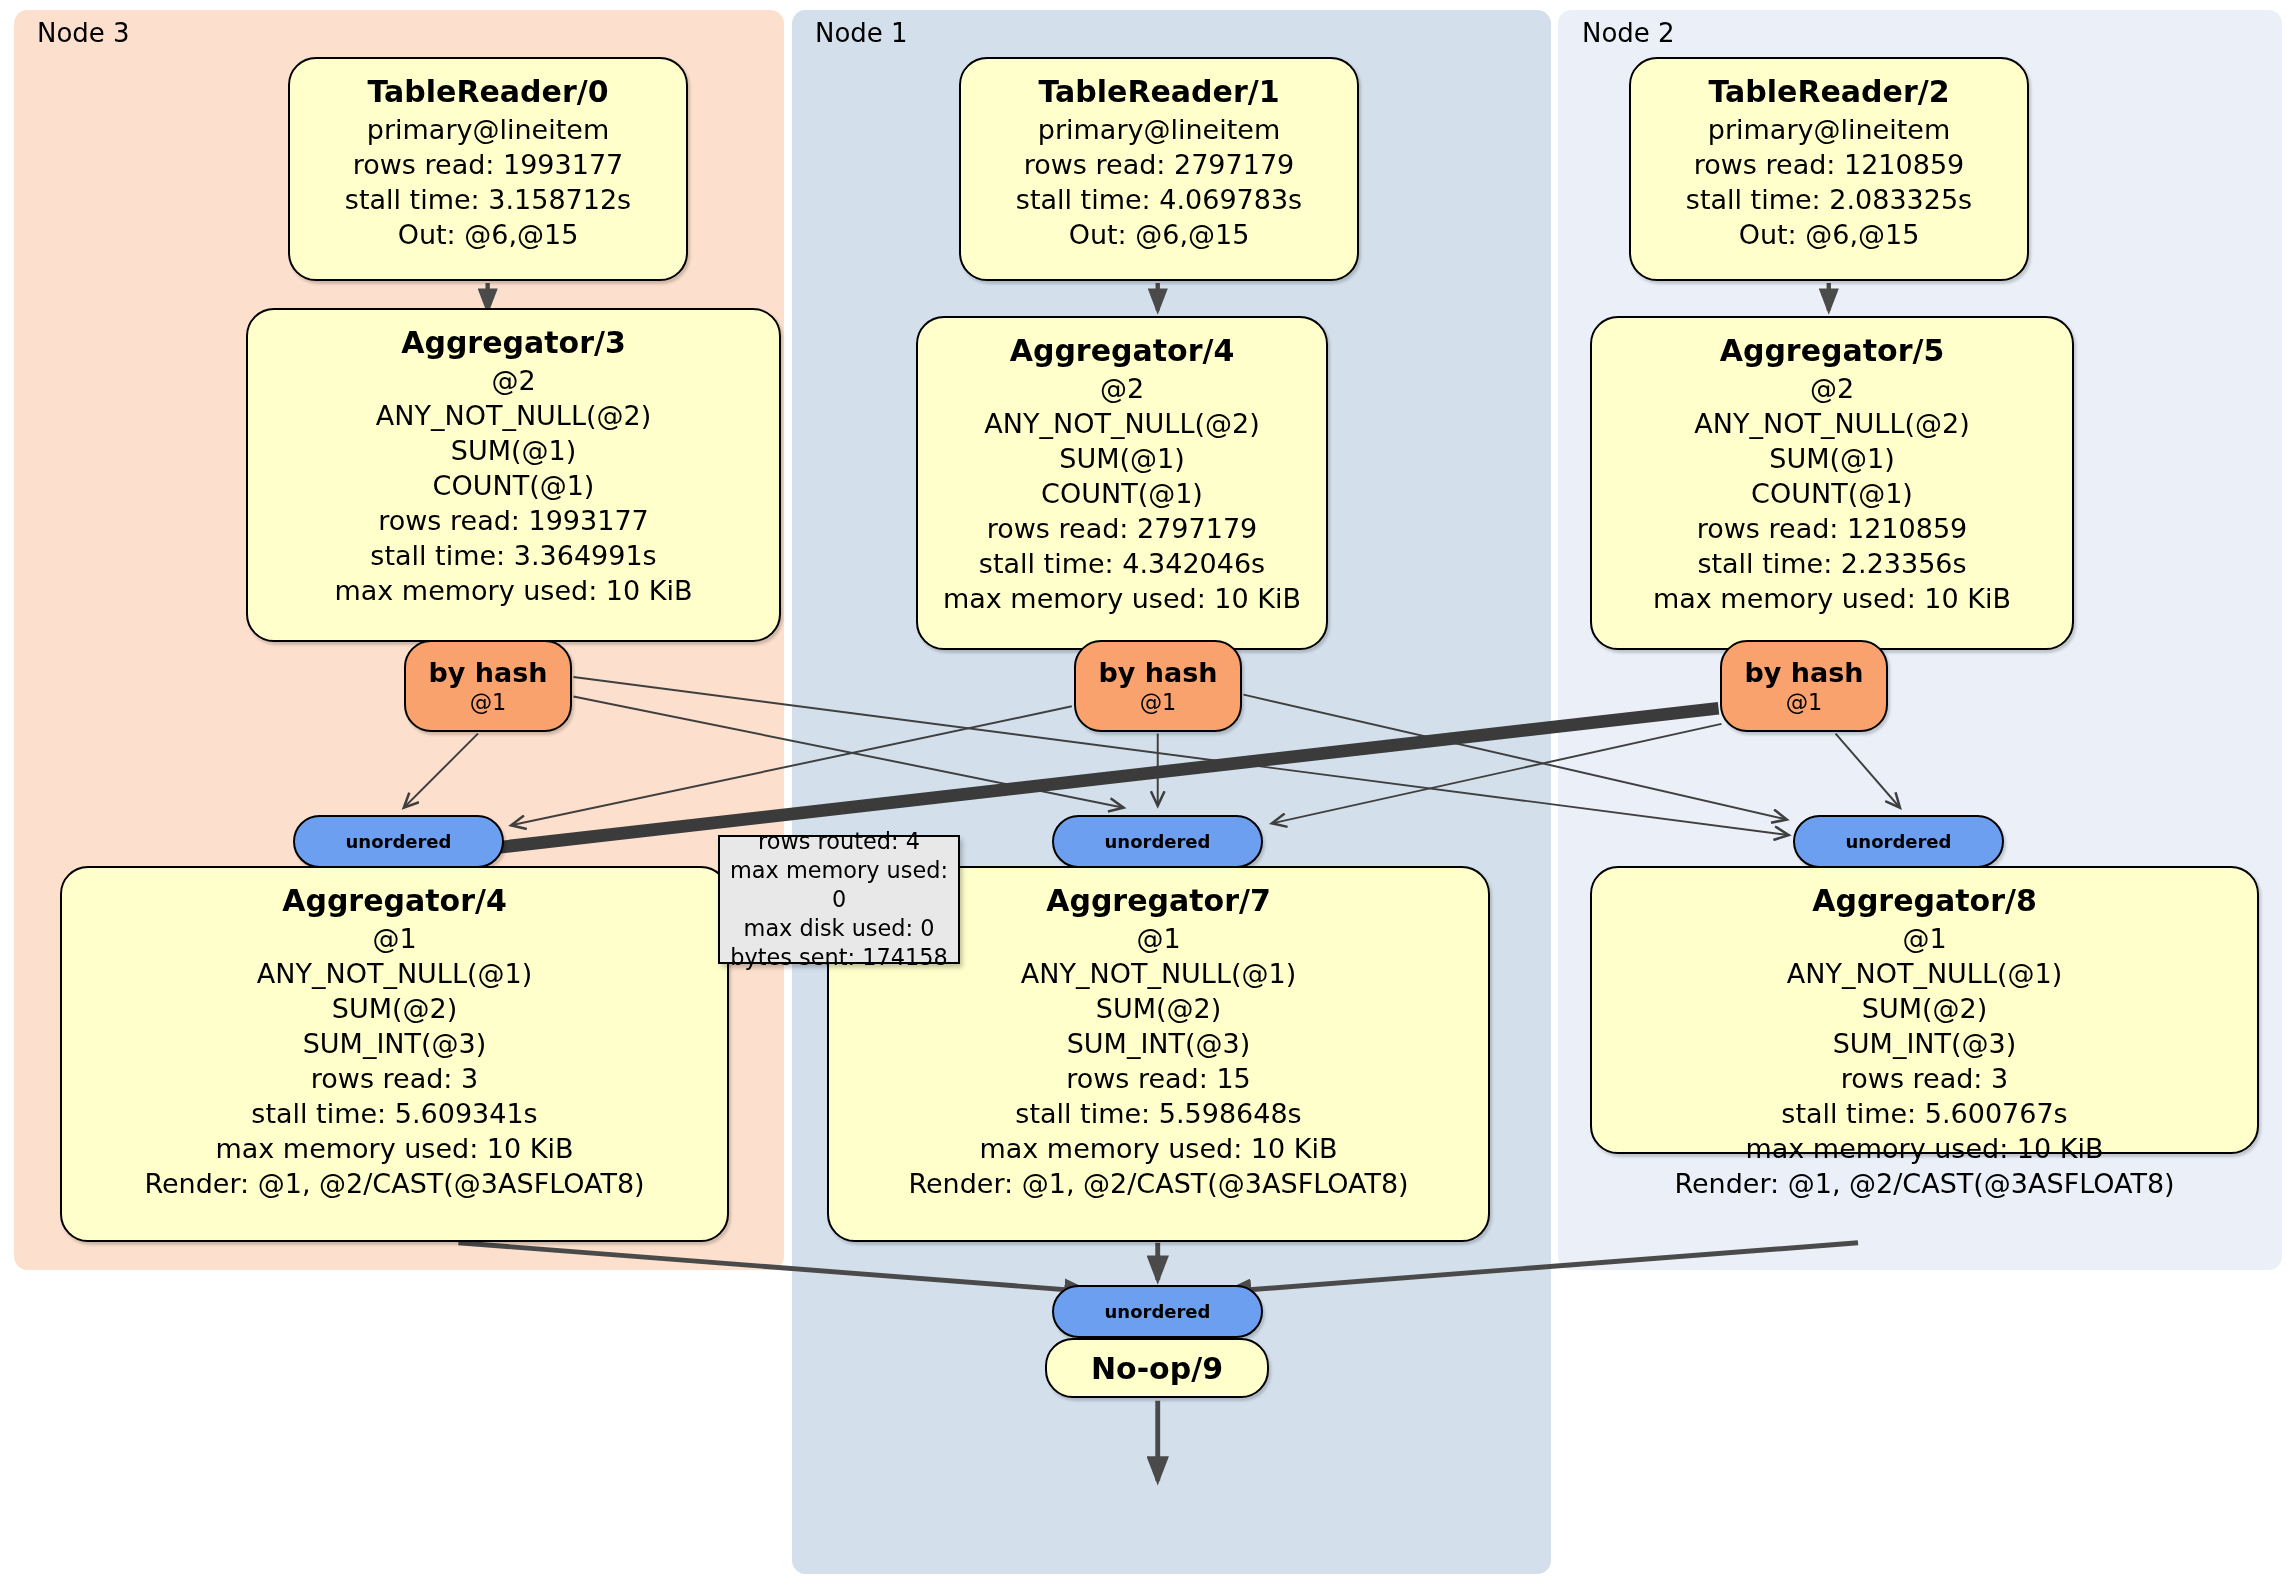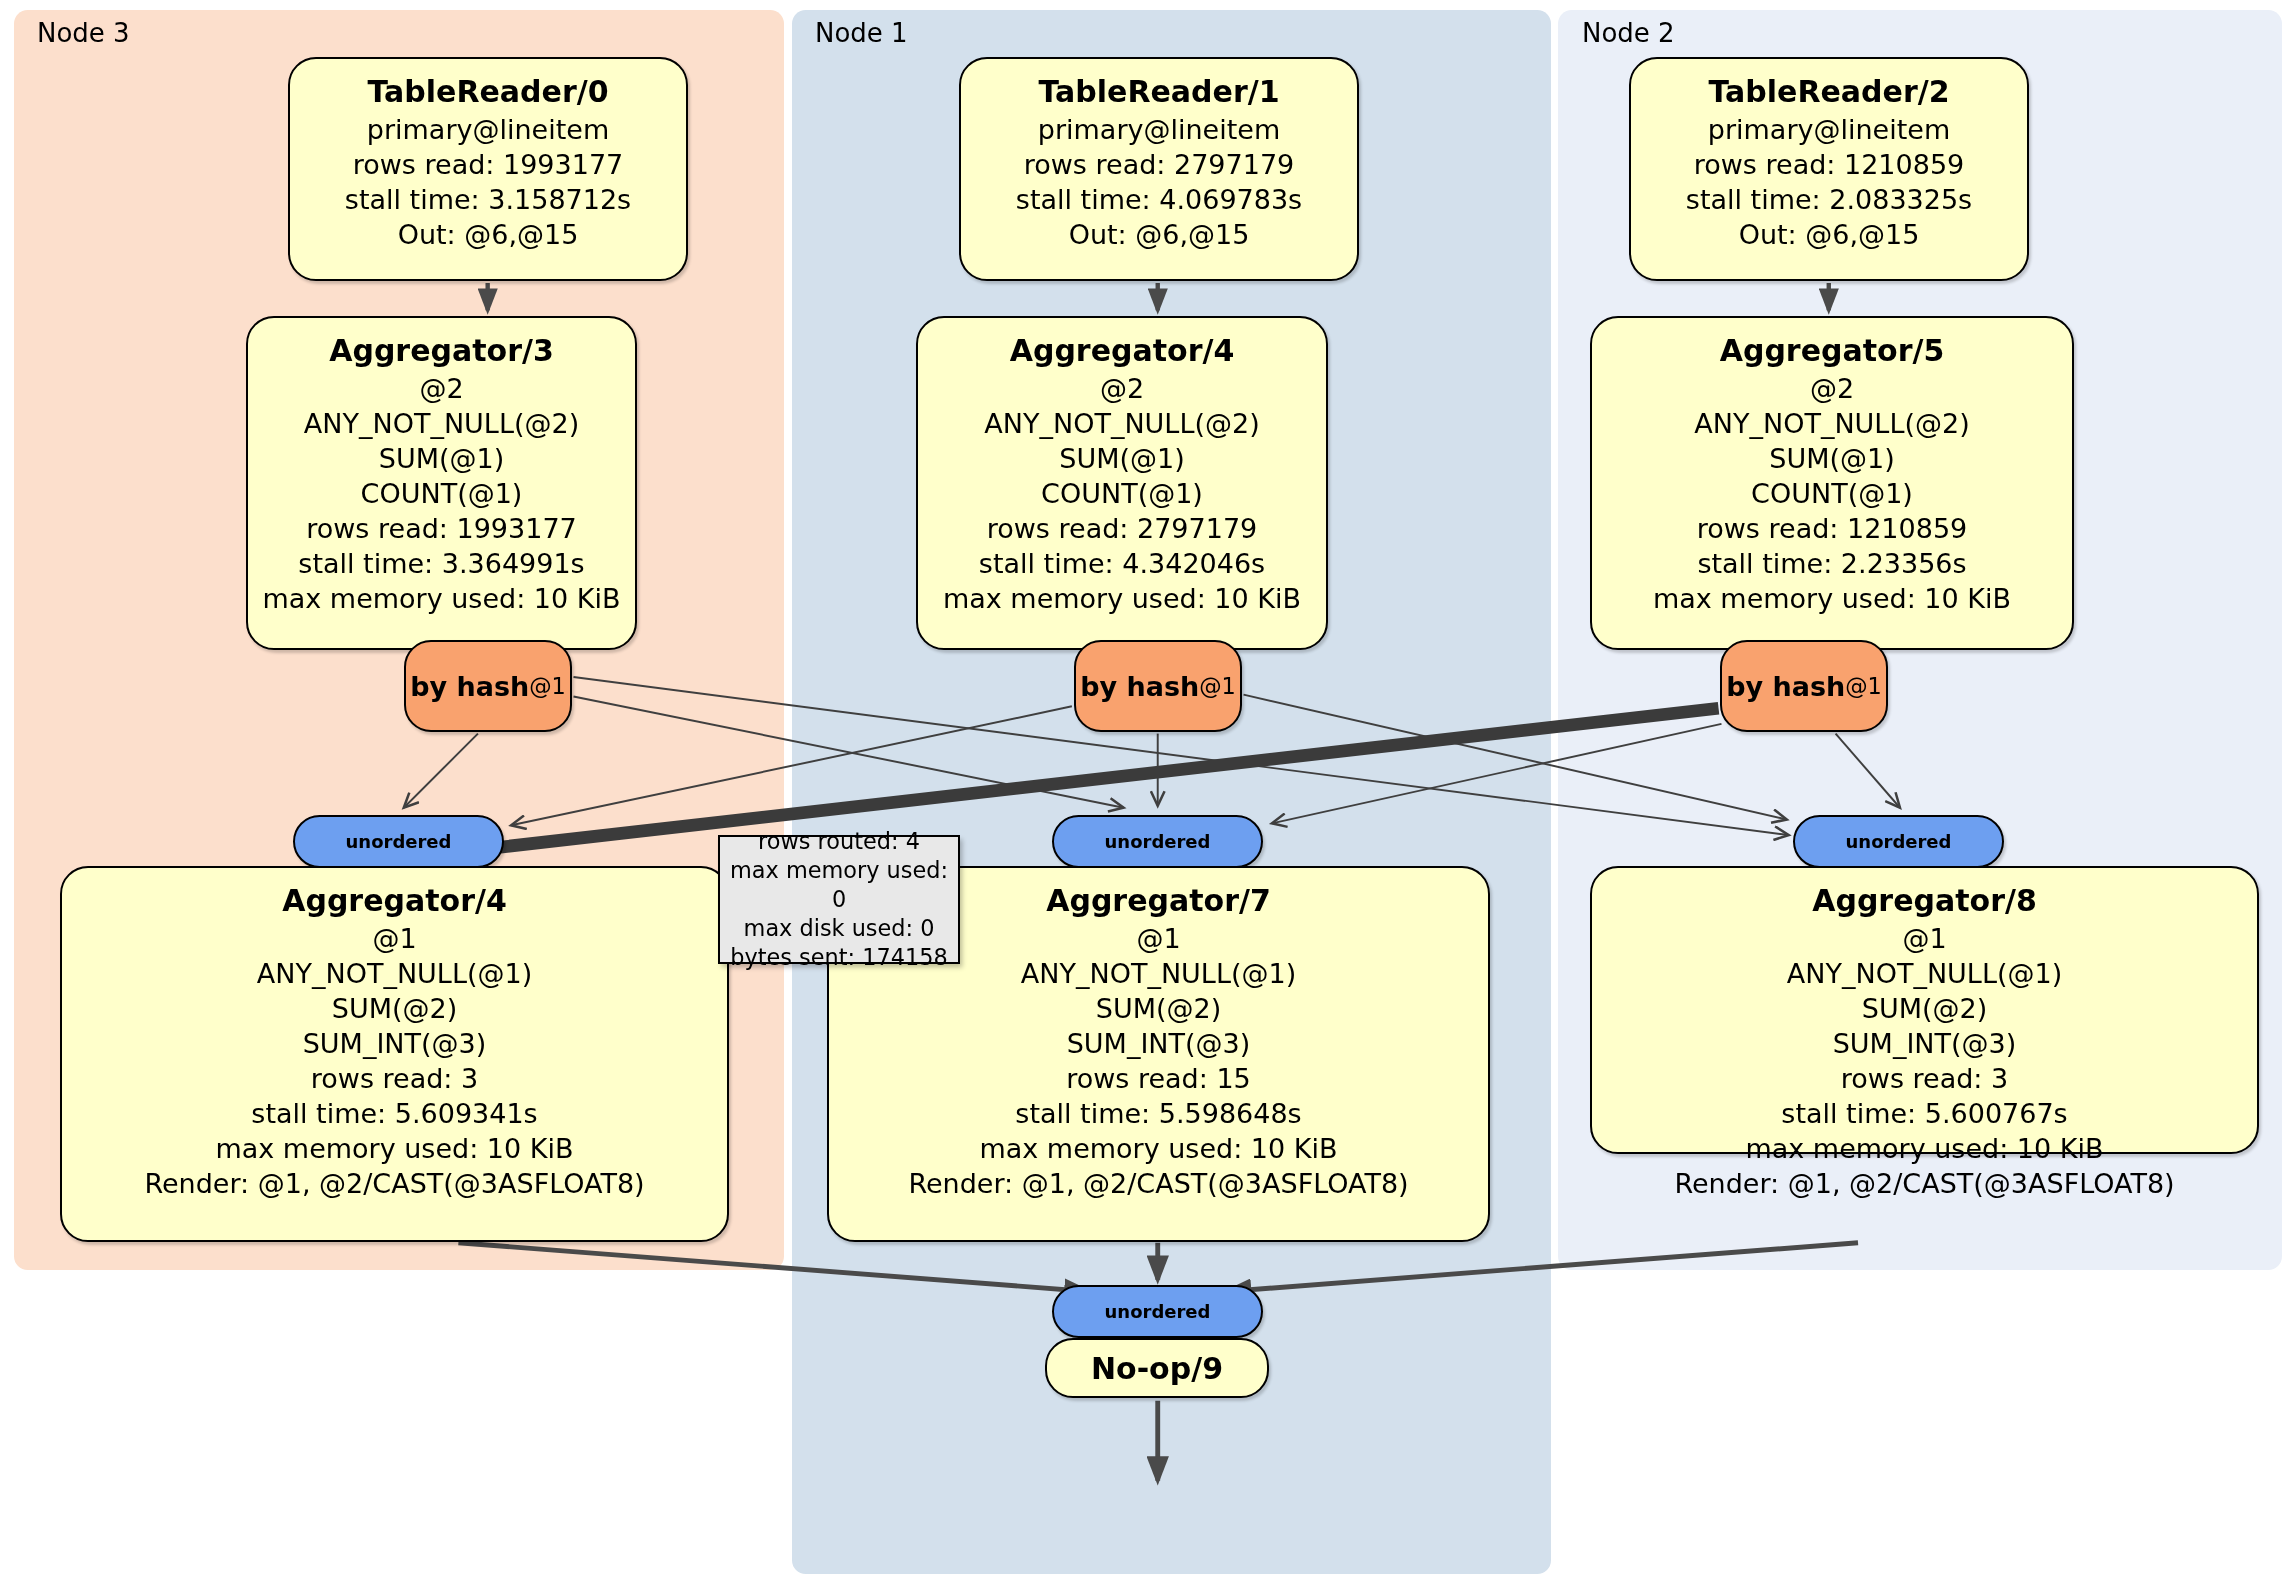--- a/index.html
+++ b/index.html
@@ -10,21 +10,21 @@
   .panel-n1{background:var(--node1-bg,#d3e0ec);}
   .panel-n2{background:var(--node2-bg,#eaeff8);}
   .panel-label{position:absolute;top:9.8px;left:23.4px;font-size:26px;z-index:2;}
   #edges{position:absolute;left:0;top:0;z-index:1;}
   .proc{position:absolute;background:var(--processor-bg,#ffffcb);border:2.9px solid #000;
         border-radius:28px;z-index:2;display:flex;flex-direction:column;align-items:center;
         box-sizing:border-box;padding-top:11.7px;box-shadow:2px 2.9px 2.9px rgba(0,0,0,.18);}
   .proc .t{font-weight:bold;font-size:30px;line-height:41px;white-space:nowrap;}
   .proc .l{font-size:27px;line-height:35px;white-space:nowrap;}
   .badge-hash{position:absolute;background:var(--router-hash-bg,#f9a26e);border:2.9px solid #000;
-        border-radius:27px;z-index:2;display:flex;align-items:center;
+        border-radius:27px;z-index:2;display:flex;flex-direction:column;align-items:center;
         justify-content:center;box-sizing:border-box;box-shadow:2px 2.9px 2.9px rgba(0,0,0,.18);}
   .badge-hash .bh{font-weight:bold;font-size:27px;line-height:33px;}
   .badge-hash .bs{font-size:22.4px;line-height:27px;}
   .badge-sync{position:absolute;background:var(--router-unordered-bg,#6d9ff0);border:2.9px solid #000;
         border-radius:27px;z-index:2;display:flex;align-items:center;justify-content:center;
         font-weight:bold;font-size:18px;box-sizing:border-box;box-shadow:2px 2.9px 2.9px rgba(0,0,0,.18);}
   .tooltip{position:absolute;background:var(--tooltip-bg,#e8e8e8);border:2px solid #000;z-index:5;
         display:flex;flex-direction:column;align-items:center;justify-content:center;
         font-size:22.4px;line-height:29px;text-align:center;box-sizing:border-box;
         box-shadow:2.9px 3.9px 4.9px rgba(0,0,0,.25);}
@@ -92,21 +92,21 @@
     <div class="l">Out: @6,@15</div>
   </div>
   <div class="proc" style="left:1629px;top:57px;width:400px;height:224px">
     <div class="t">TableReader/2</div>
     <div class="l">primary@lineitem</div>
     <div class="l">rows read: 1210859</div>
     <div class="l">stall time: 2.083325s</div>
     <div class="l">Out: @6,@15</div>
   </div>
 
-  <div class="proc" style="left:246px;top:316px;width:391px;height:334px">
+  <div class="proc" style="left:246px;top:308px;width:535px;height:334px">
     <div class="t">Aggregator/3</div>
     <div class="l">@2</div>
     <div class="l">ANY_NOT_NULL(@2)</div>
     <div class="l">SUM(@1)</div>
     <div class="l">COUNT(@1)</div>
     <div class="l">rows read: 1993177</div>
     <div class="l">stall time: 3.364991s</div>
     <div class="l">max memory used: 10 KiB</div>
   </div>
   <div class="proc" style="left:916px;top:316px;width:412px;height:334px">

